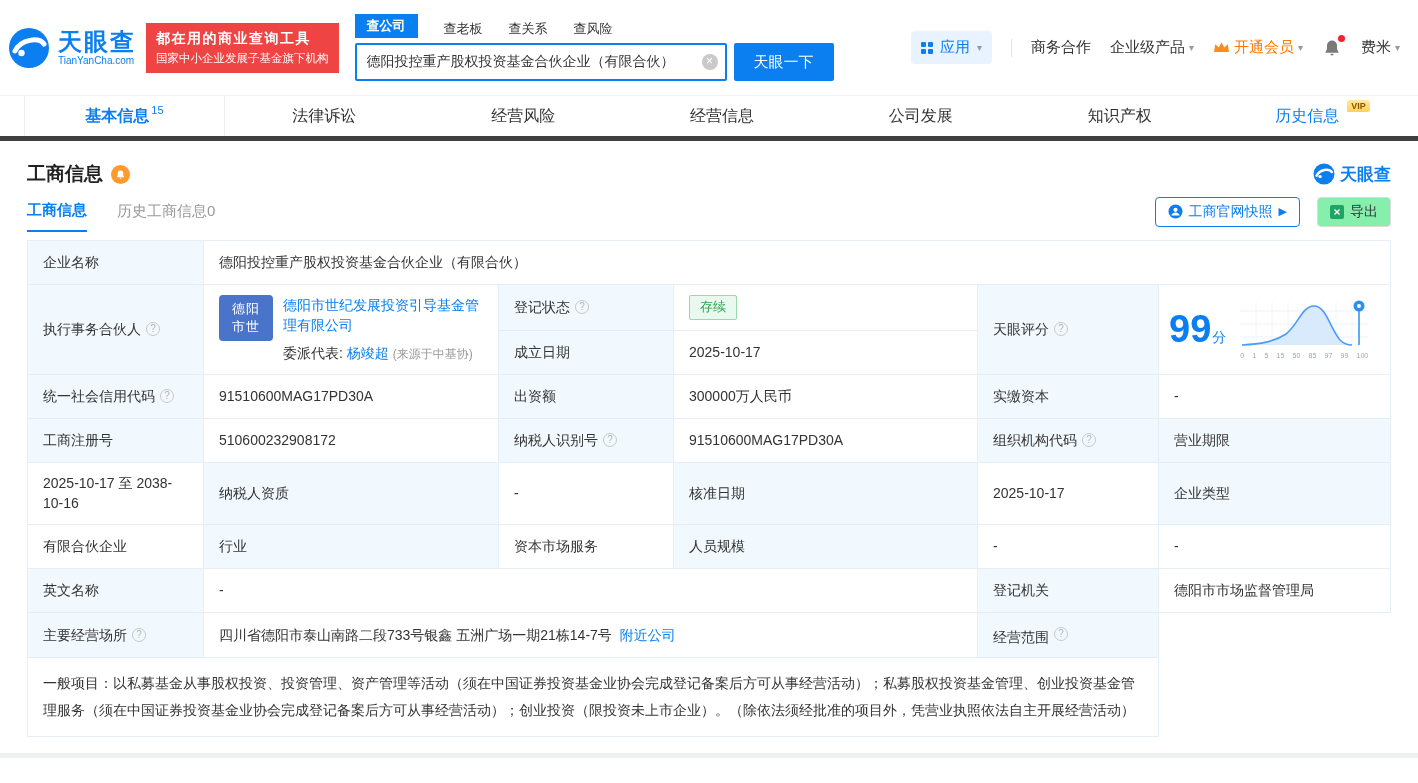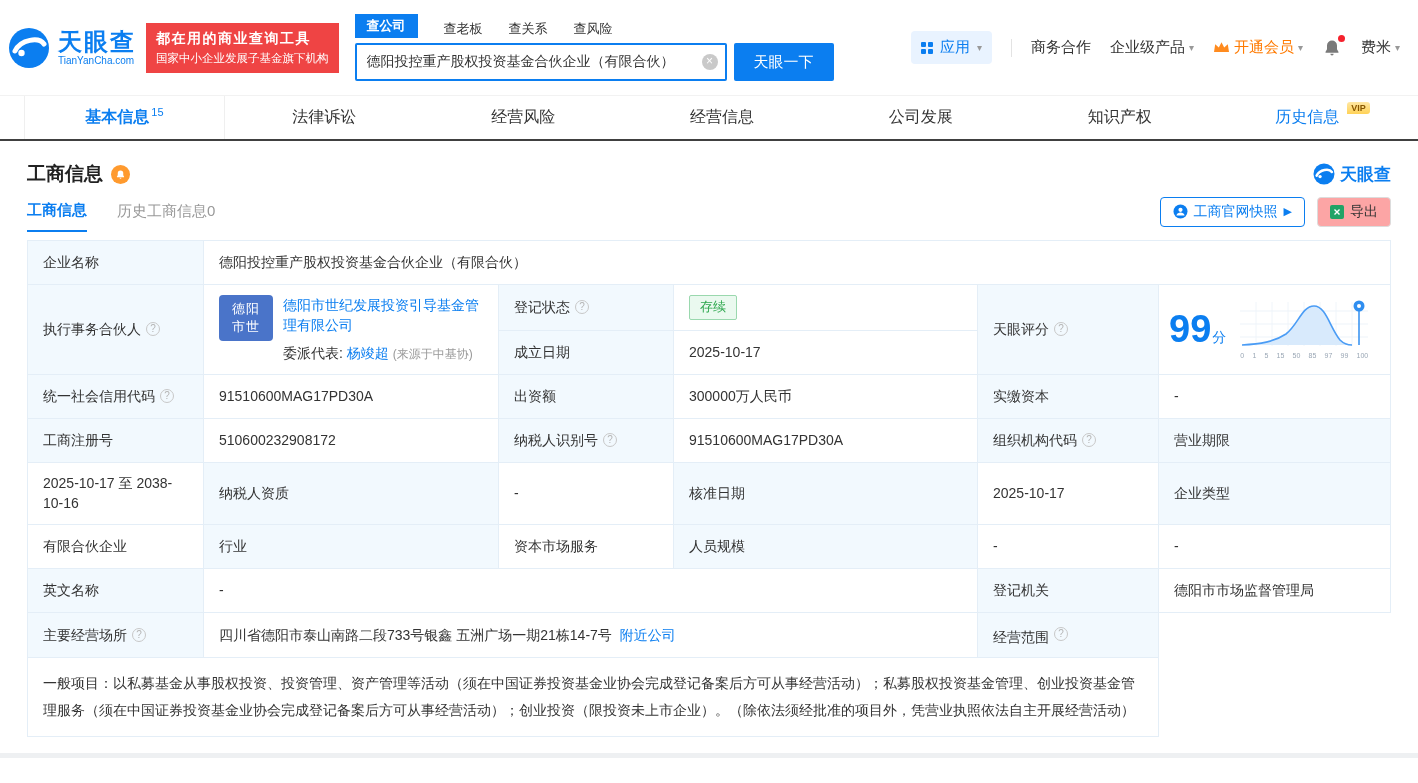--- a/index.html
+++ b/index.html
@@ -29,42 +29,42 @@
   .grid-icon{display:grid;grid-template-columns:5px 5px;grid-gap:2px;}
   .grid-icon i{display:block;width:5px;height:5px;background:#0b7ef0;border-radius:1px;}
   .menu-divider{width:1px;height:18px;background:#e3e3e3;}
   .menu-item{display:flex;align-items:center;gap:4px;color:#333;cursor:pointer;}
   .menu-item.vip{color:#ff7a00;}
   .caret{font-size:10px;color:#999;}
   .bell-wrap{position:relative;display:flex;cursor:pointer;}
   .red-dot{position:absolute;top:-3px;right:-3px;width:7px;height:7px;border-radius:50%;background:#f5222d;}
 
   
-  .main-tabs{display:flex;height:46px;border-top:1px solid #f2f2f2;border-bottom:2px solid #404040;padding-left:24px;}
+  .main-tabs{display:flex;height:46px;border-top:1px solid #f2f2f2;border-bottom:5px solid #404040;padding-left:24px;}
   .main-tab{flex:1;display:flex;align-items:center;justify-content:center;font-size:16px;color:#333;cursor:pointer;position:relative;}
   .main-tab.active{color:#0b7ef0;font-weight:bold;border-left:1px solid #efefef;border-right:1px solid #efefef;}
   .tab-count{font-size:11px;margin-left:2px;position:relative;top:-6px;color:#0b7ef0;font-weight:normal;}
   .main-tab.history{color:#0b7ef0;}
   .vip-badge{position:relative;top:-10px;left:8px;background:linear-gradient(#ffe7a3,#ffd257);color:#8a5700;font-size:9px;font-weight:bold;padding:1px 4px;border-radius:3px 3px 3px 0;}
 
   
   .section-head{display:flex;align-items:center;justify-content:space-between;padding:20px 27px 2px;}
   .sec-left{display:flex;align-items:center;gap:8px;}
   .sec-title{font-size:19px;font-weight:bold;color:#222;}
   .bell-badge{width:19px;height:19px;border-radius:50%;background:#ff9a2e;display:flex;align-items:center;justify-content:center;}
   .brand-mini{display:flex;align-items:center;gap:5px;}
   .brand-mini-text{color:#0b7ef0;font-size:17px;font-weight:bold;}
 
   
   .subtab-row{display:flex;align-items:center;padding:0 27px;margin-top:2px;}
   .subtab{margin-right:30px;font-size:15px;color:#999;padding:10px 0;cursor:pointer;}
   .subtab.active{color:#0b7ef0;font-weight:bold;border-bottom:2px solid #0b7ef0;}
-  .subtab-actions{margin-left:auto;display:flex;gap:12px;align-items:center;}
+  .subtab-actions{margin-left:auto;display:flex;gap:0;align-items:center;}
   .btn-blue-outline{display:flex;align-items:center;gap:6px;border:1px solid #0b7ef0;color:#0b7ef0;background:#fff;padding:5px 12px;border-radius:4px;font-size:14px;font-family:inherit;}
-  .btn-gray-outline{display:flex;align-items:center;gap:6px;border:1px solid #dcdcdc;color:#333;background:#fca5a5;padding:5px 12px;border-radius:4px;font-size:14px;font-family:inherit;}
+  .btn-gray-outline{display:flex;align-items:center;gap:6px;border:1px solid #dcdcdc;color:#333;background:#86efac;padding:5px 12px;border-radius:4px;font-size:14px;font-family:inherit;margin-left:17px;}
   .arrow-right{font-size:11px;}
 
   
   .info-wrap{margin:8px 27px 0;}
   .info-grid{display:grid;grid-template-columns:176px 295px 175px 304px 181px 1fr;border-top:1px solid #e4eef7;border-left:1px solid #e4eef7;font-size:14px;}
   .cell{border-right:1px solid #e4eef7;border-bottom:1px solid #e4eef7;padding:10px 15px;display:flex;align-items:center;min-height:44px;color:#333;line-height:1.45;}
   .cell.lab{background:#f2f9fe;}
   .rs2{grid-row:span 2;}
   .cs3{grid-column:span 3;}
   .cs5{grid-column:span 5;}

